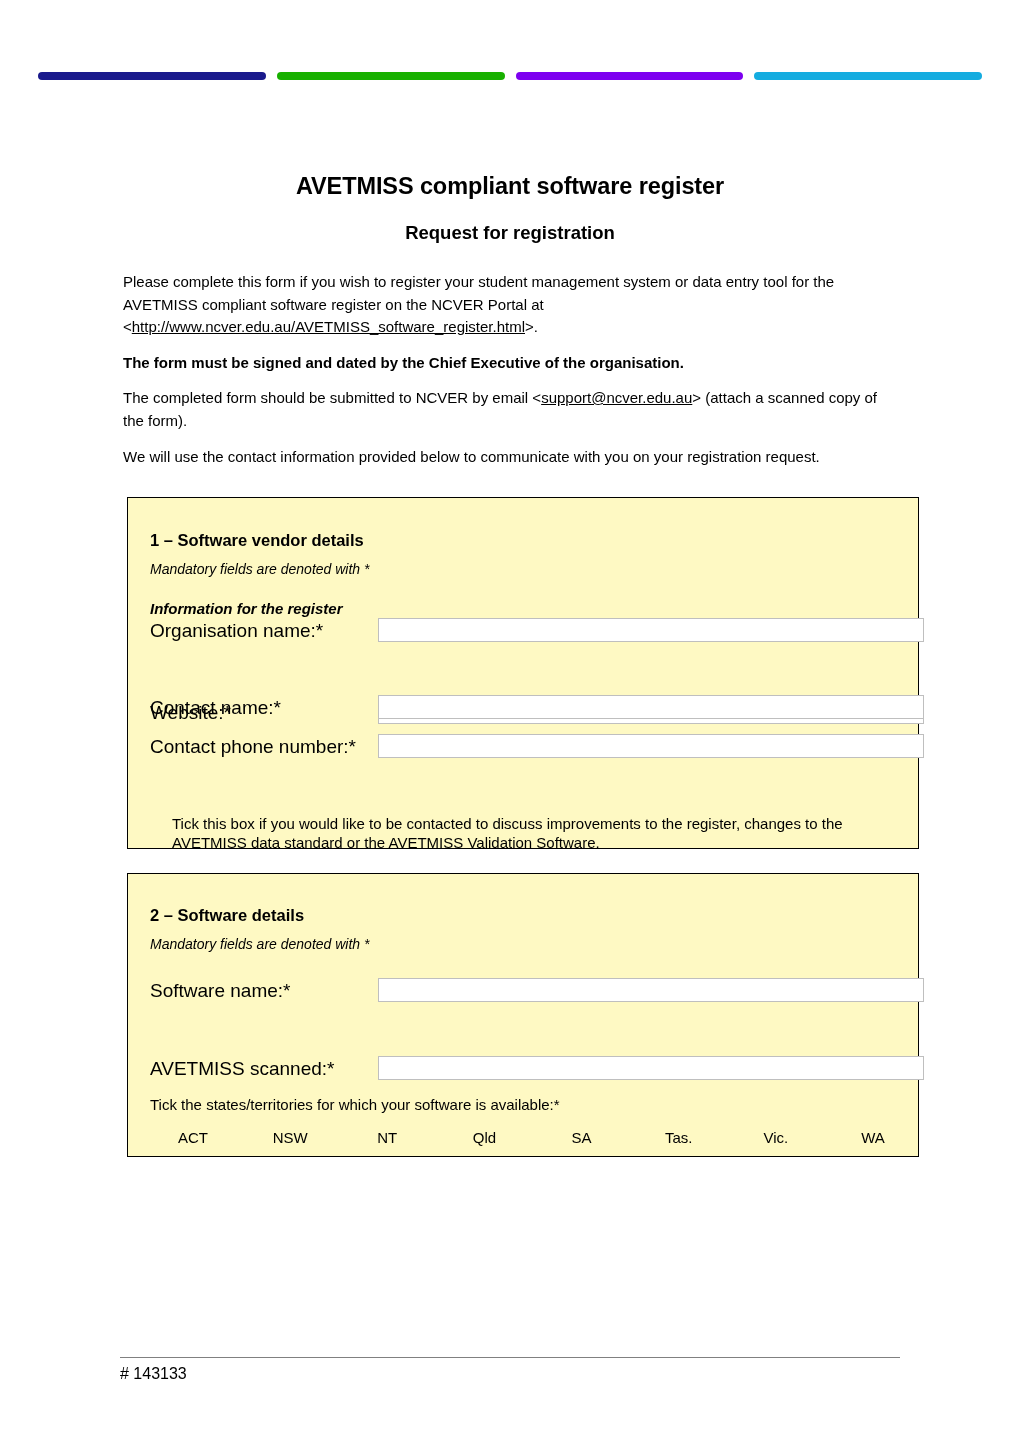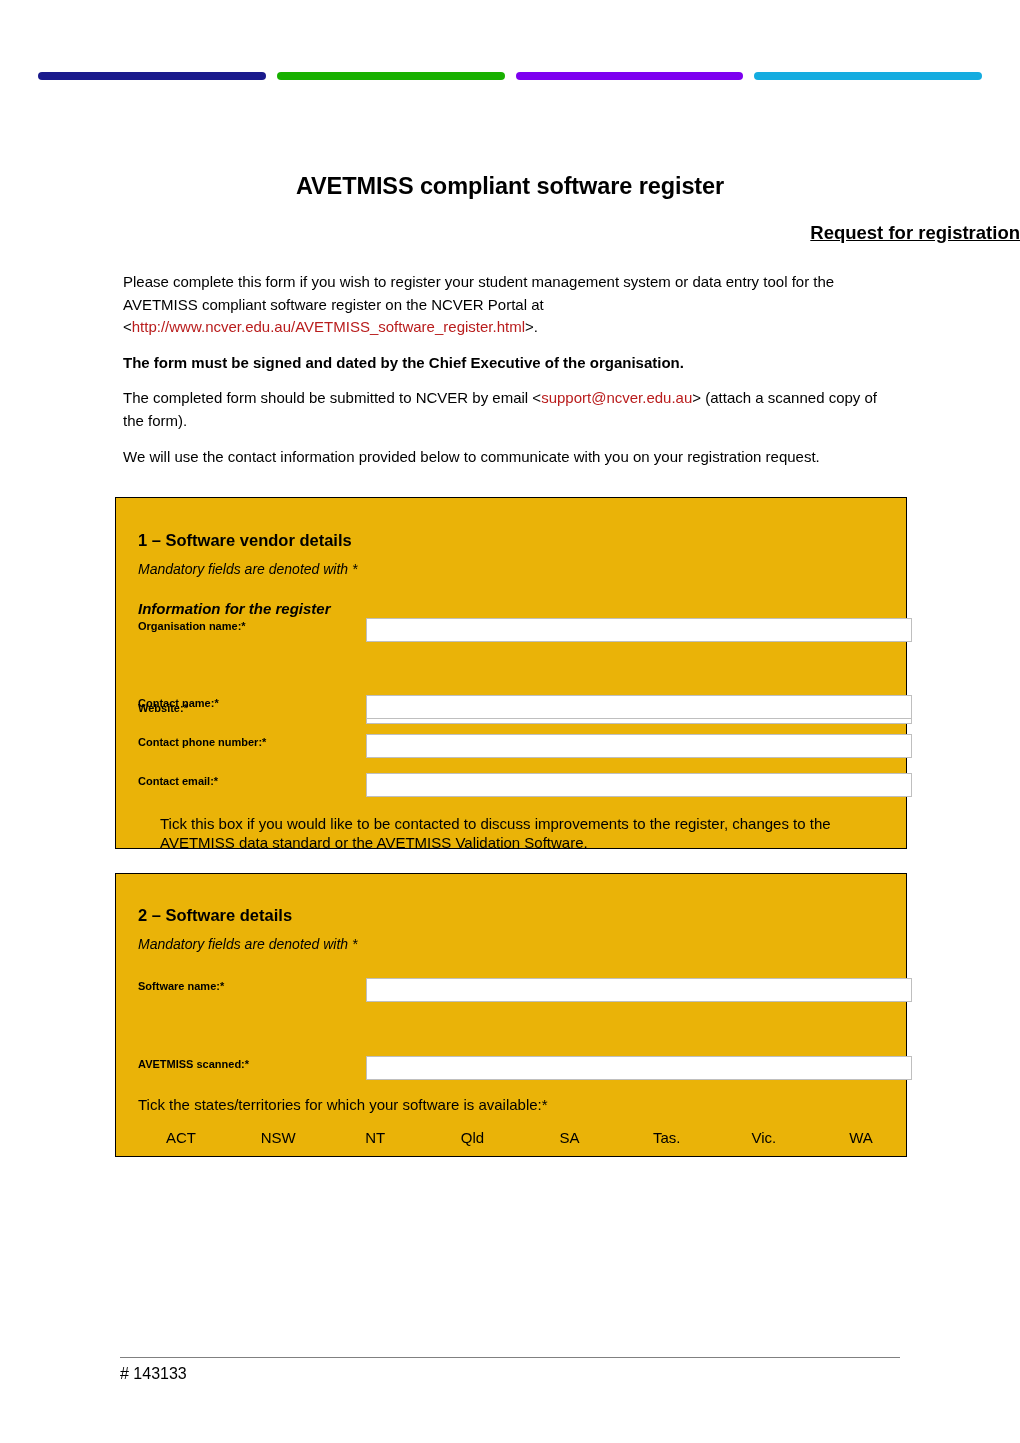--- a/index.html
+++ b/index.html
@@ -54,51 +54,51 @@
     text-align: center;
     font-size: 23.5px;
     font-weight: bold;
     letter-spacing: -0.1px;
   }
   .doc-subtitle {
     position: absolute;
     top: 222px;
     left: 0;
     width: 1020px;
-    text-align: right;
+    text-align: center;
     font-size: 18.5px;
     font-weight: bold;
-    text-decoration: underline;
   }
 
   
   .intro {
     position: absolute;
     left: 123px;
     width: 760px;
     font-size: 15px;
     line-height: 22.6px;
   }
   .p-1 { top: 271px; }
   .p-2 { top: 352px; font-weight: bold; }
   .p-3 { top: 387px; }
   .p-4 { top: 446px; }
 
   a.link {
-    color: #b91c1c;
+    color: #000000;
+    text-decoration: underline;
     cursor: pointer;
   }
 
   
   .section-box {
     position: absolute;
-    left: 115px;
+    left: 127px;
     width: 792px;
     border: 1.6px solid #000000;
-    background: #eab308;
+    background: #fef9c3;
   }
   #section-1 { top: 497px;  height: 352px; }
   #section-2 { top: 873px;  height: 284px; }
 
   .section-title {
     position: absolute;
     left: 22px;
     font-size: 16.5px;
     font-weight: bold;
   }
@@ -128,23 +128,22 @@
   .form-row {
     position: absolute;
     left: 22px;
     width: 748px;
     height: 24px;
   }
   .form-label {
     position: absolute;
     left: 0;
     top: 2px;
-    font-size: 11px;
+    font-size: 19px;
     white-space: nowrap;
-    font-weight: bold;
   }
   .form-input {
     position: absolute;
     height: 24px;
     border: 1.5px solid #bfbfbf;
     background: #ffffff;
     font-family: "Liberation Sans", sans-serif;
     font-size: 14px;
     padding: 0 4px;
     outline: none;
@@ -278,24 +277,20 @@
     <div class="form-row" id="s1-row-name">
       <span class="form-label">Contact name:*</span>
       <input class="form-input wide" type="text" value="" style="">
     </div>
 
     <div class="form-row" id="s1-row-phone">
       <span class="form-label">Contact phone number:*</span>
       <input class="form-input wide" type="text" value="" style="">
     </div>
 
-    <div class="form-row" id="s1-row-email">
-      <span class="form-label">Contact email:*</span>
-      <input class="form-input wide" type="text" value="" style="">
-    </div>
 
     <div class="tick-note">Tick this box if you would like to be contacted to discuss improvements to the register, changes to the AVETMISS data standard or the AVETMISS Validation Software.</div>
   </div>
 
   <div class="section-box" id="section-2">
 
     <div class="section-title">2 – Software details</div>
     <div class="section-note">Mandatory fields are denoted with *</div>
 
     <div class="form-row" id="s2-row-swname">

